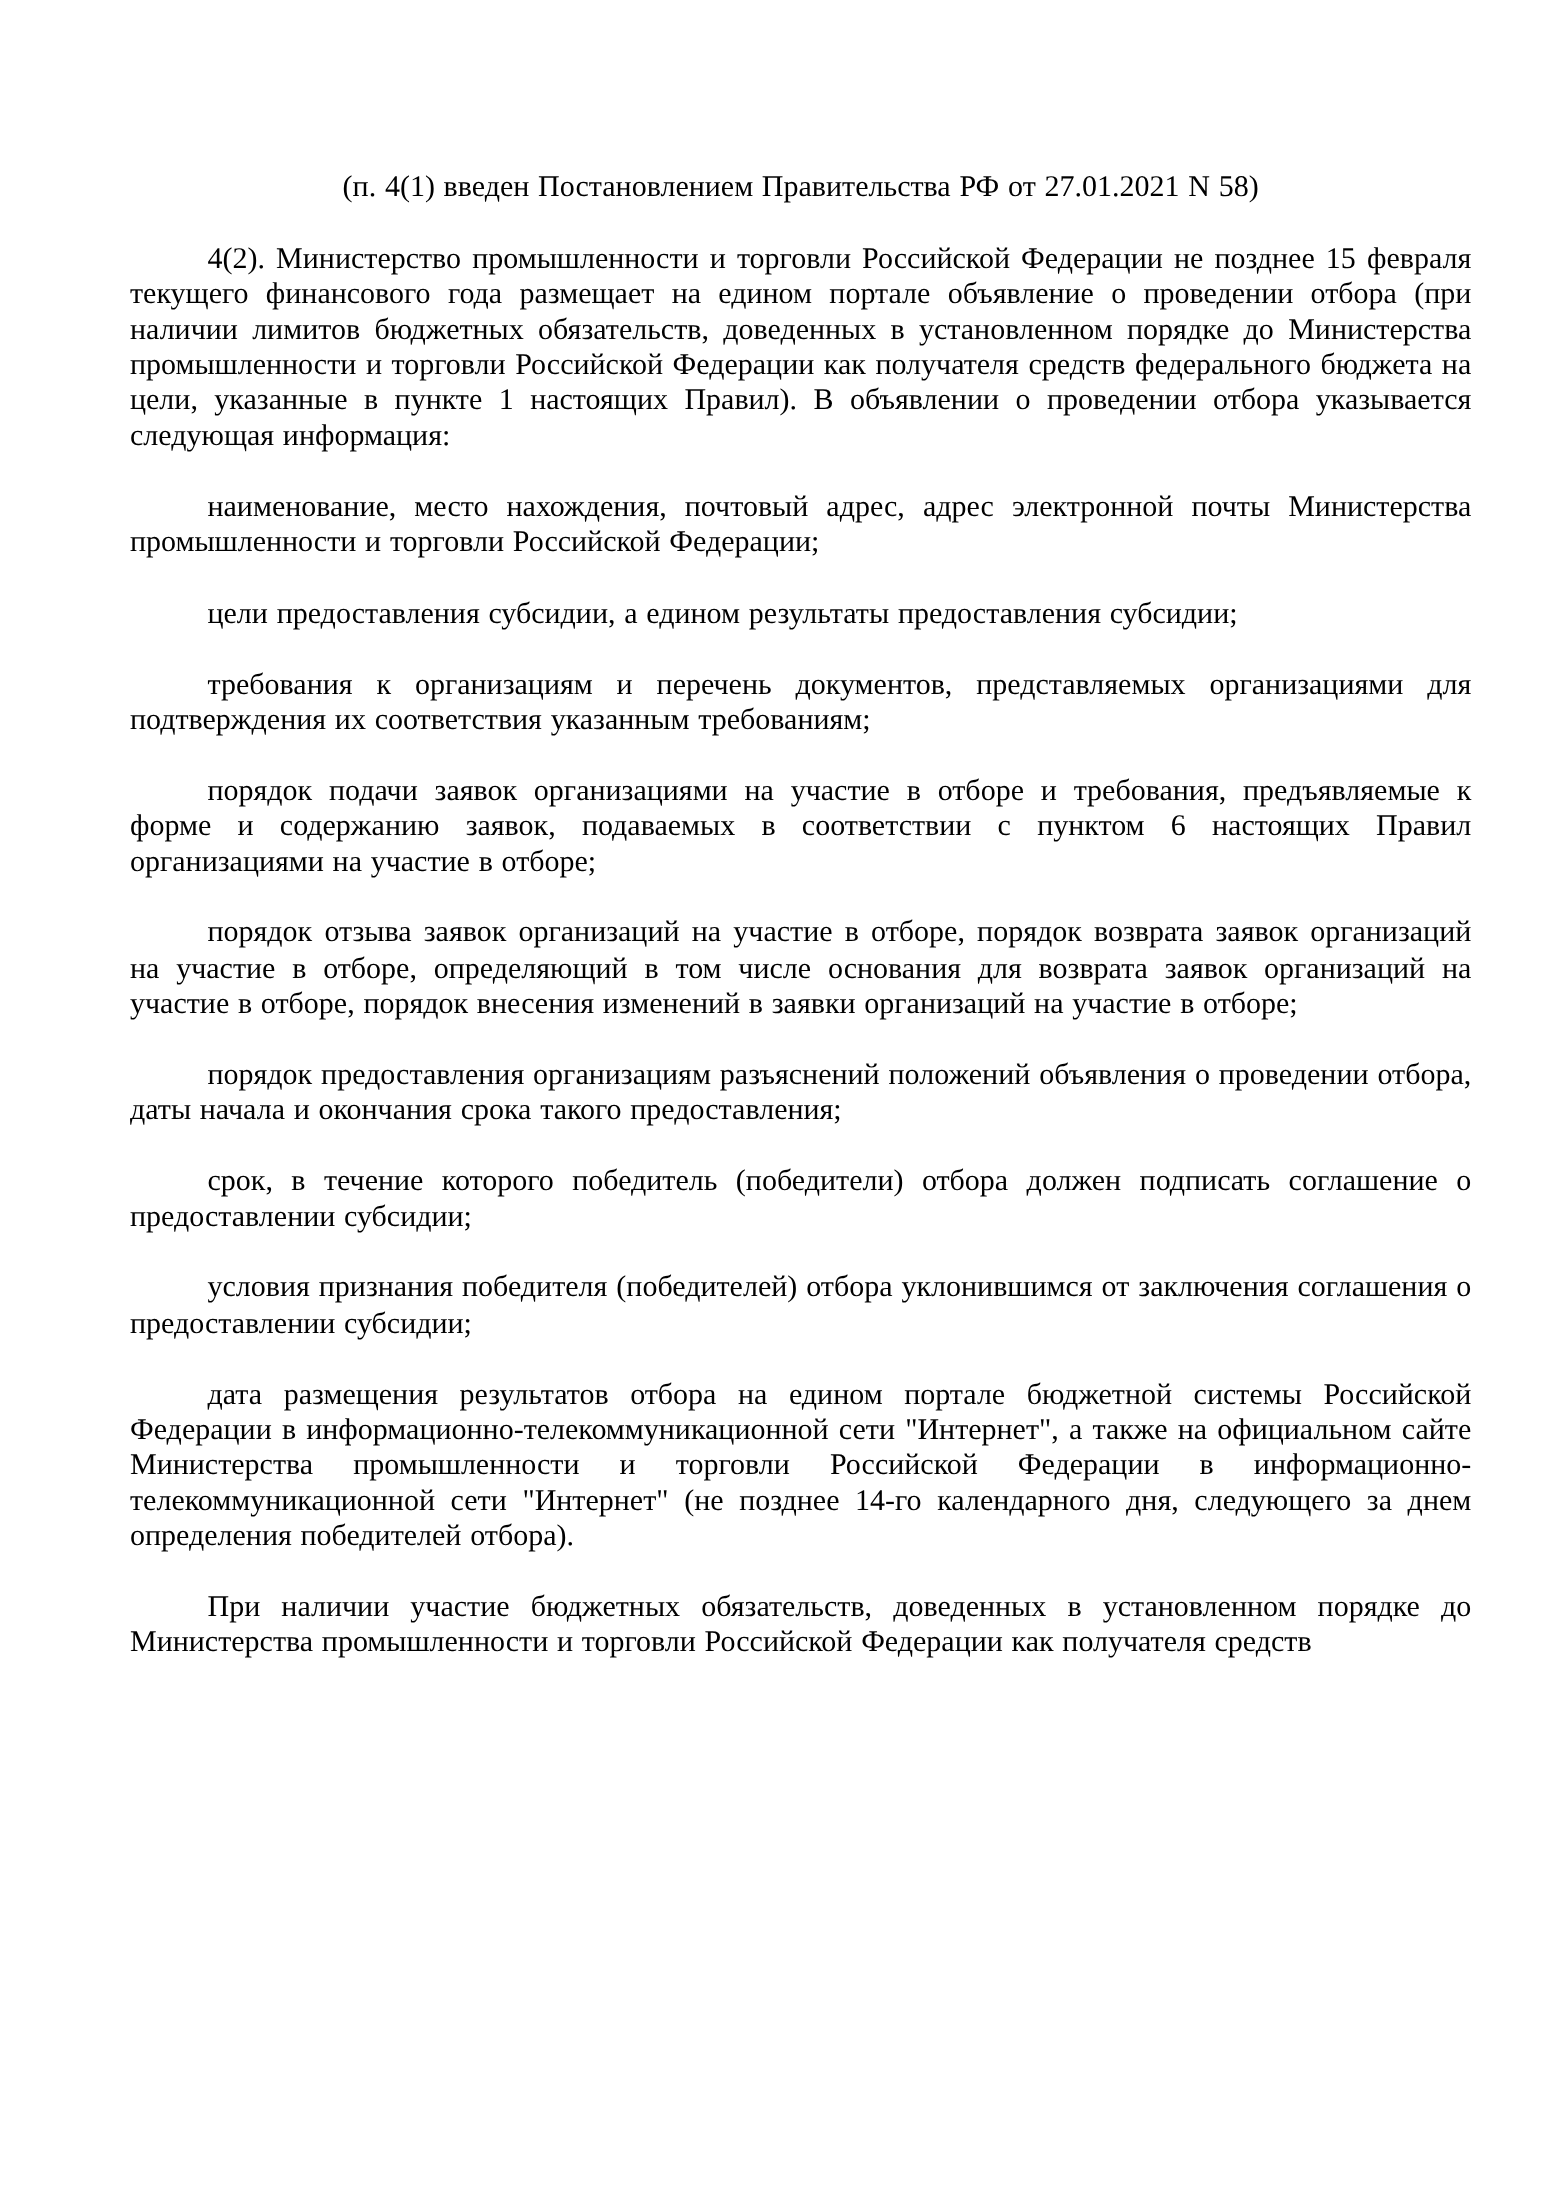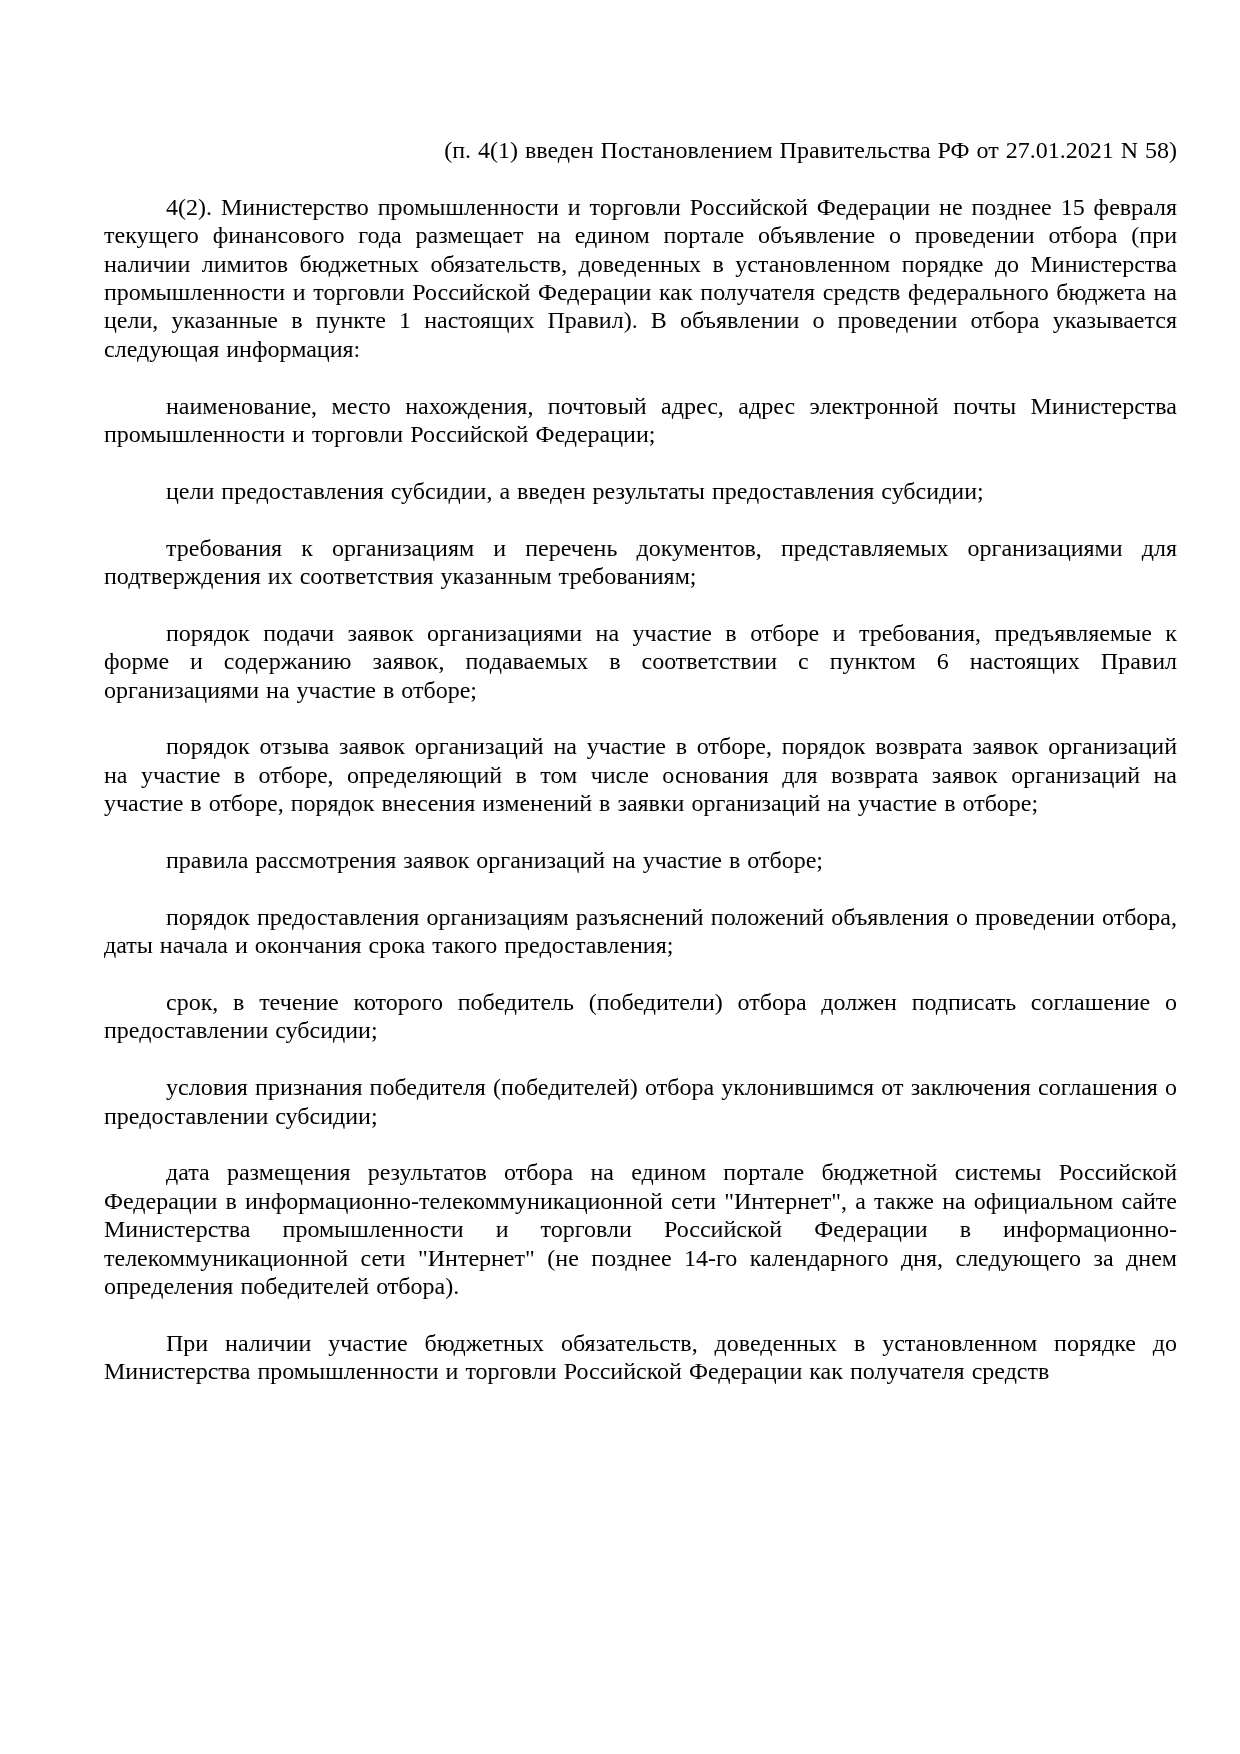--- a/index.html
+++ b/index.html
@@ -24,33 +24,32 @@
     color: #000000;
   }
   .para {
     margin: 0 0 28.4px 0;
     text-align: justify;
     text-indent: 62px;
     word-spacing: 1px;
   }
   .para.note {
     text-indent: 0;
-    text-align: right;
+    text-align: center;
   }
 </style>
 </head>
 <body>
 
 <div class="page">
   <p class="para note">(п. 4(1) введен Постановлением Правительства РФ от 27.01.2021 N 58)</p>
   <p class="para">4(2). Министерство промышленности и торговли Российской Федерации не позднее 15 февраля текущего финансового года размещает на едином портале объявление о проведении отбора (при наличии лимитов бюджетных обязательств, доведенных в установленном порядке до Министерства промышленности и торговли Российской Федерации как получателя средств федерального бюджета на цели, указанные в пункте 1 настоящих Правил). В объявлении о проведении отбора указывается следующая информация:</p>
   <p class="para">наименование, место нахождения, почтовый адрес, адрес электронной почты Министерства промышленности и торговли Российской Федерации;</p>
-  <p class="para">цели предоставления субсидии, а введен результаты предоставления субсидии;</p>
+  <p class="para">цели предоставления субсидии, а едином результаты предоставления субсидии;</p>
   <p class="para">требования к организациям и перечень документов, представляемых организациями для подтверждения их соответствия указанным требованиям;</p>
   <p class="para">порядок подачи заявок организациями на участие в отборе и требования, предъявляемые к форме и содержанию заявок, подаваемых в соответствии с пунктом 6 настоящих Правил организациями на участие в отборе;</p>
   <p class="para">порядок отзыва заявок организаций на участие в отборе, порядок возврата заявок организаций на участие в отборе, определяющий в том числе основания для возврата заявок организаций на участие в отборе, порядок внесения изменений в заявки организаций на участие в отборе;</p>
-  <p class="para">правила рассмотрения заявок организаций на участие в отборе;</p>
   <p class="para">порядок предоставления организациям разъяснений положений объявления о проведении отбора, даты начала и окончания срока такого предоставления;</p>
   <p class="para">срок, в течение которого победитель (победители) отбора должен подписать соглашение о предоставлении субсидии;</p>
   <p class="para">условия признания победителя (победителей) отбора уклонившимся от заключения соглашения о предоставлении субсидии;</p>
   <p class="para">дата размещения результатов отбора на едином портале бюджетной системы Российской Федерации в информационно-телекоммуникационной сети "Интернет", а также на официальном сайте Министерства промышленности и торговли Российской Федерации в информационно-телекоммуникационной сети "Интернет" (не позднее 14-го календарного дня, следующего за днем определения победителей отбора).</p>
   <p class="para">При наличии участие бюджетных обязательств, доведенных в установленном порядке до Министерства промышленности и торговли Российской Федерации как получателя средств</p>
 </div>
 
 </body></html>

